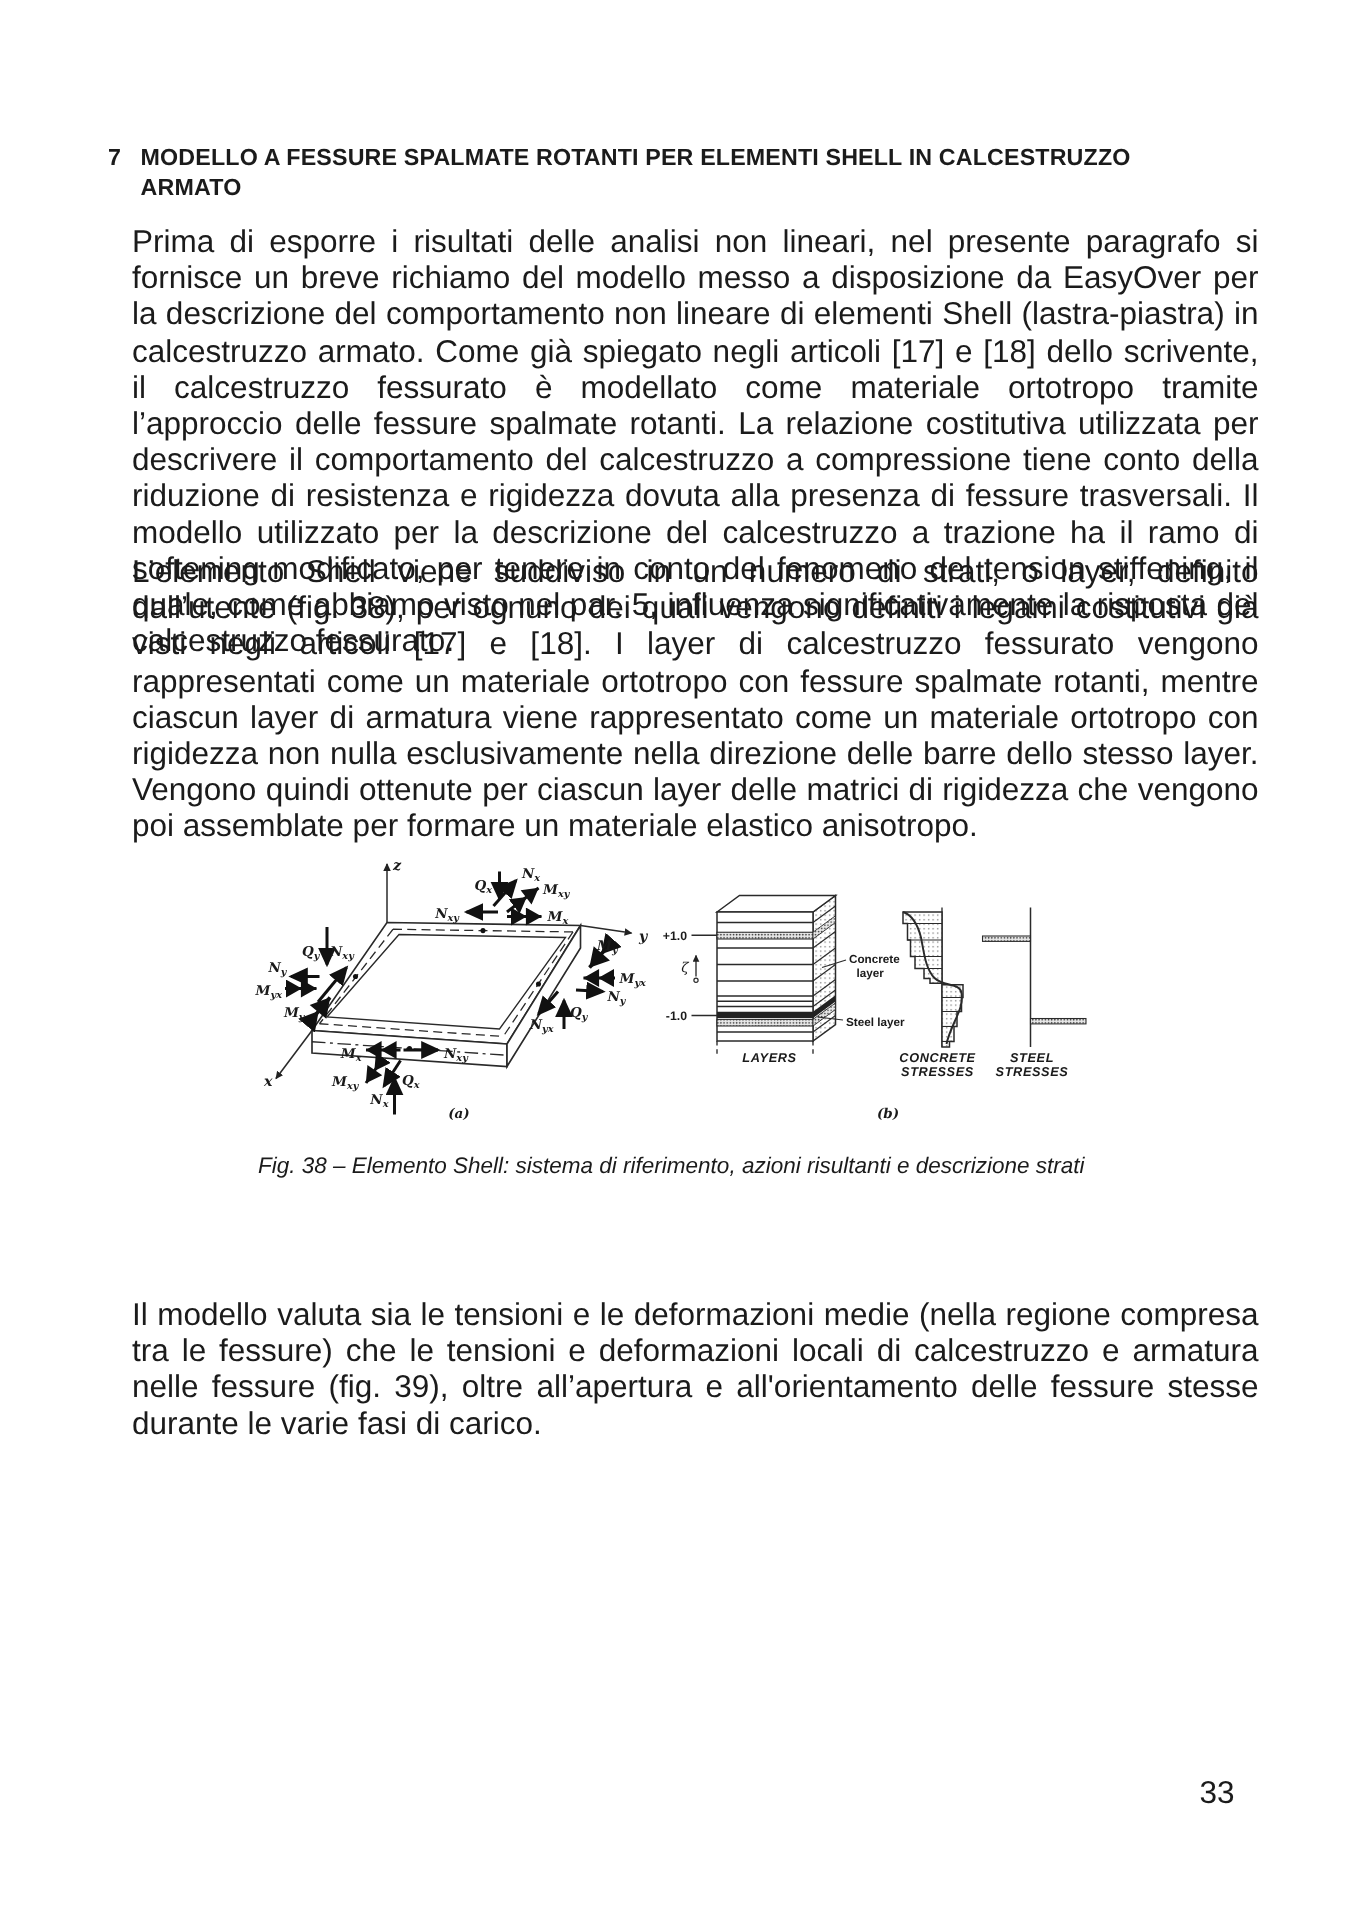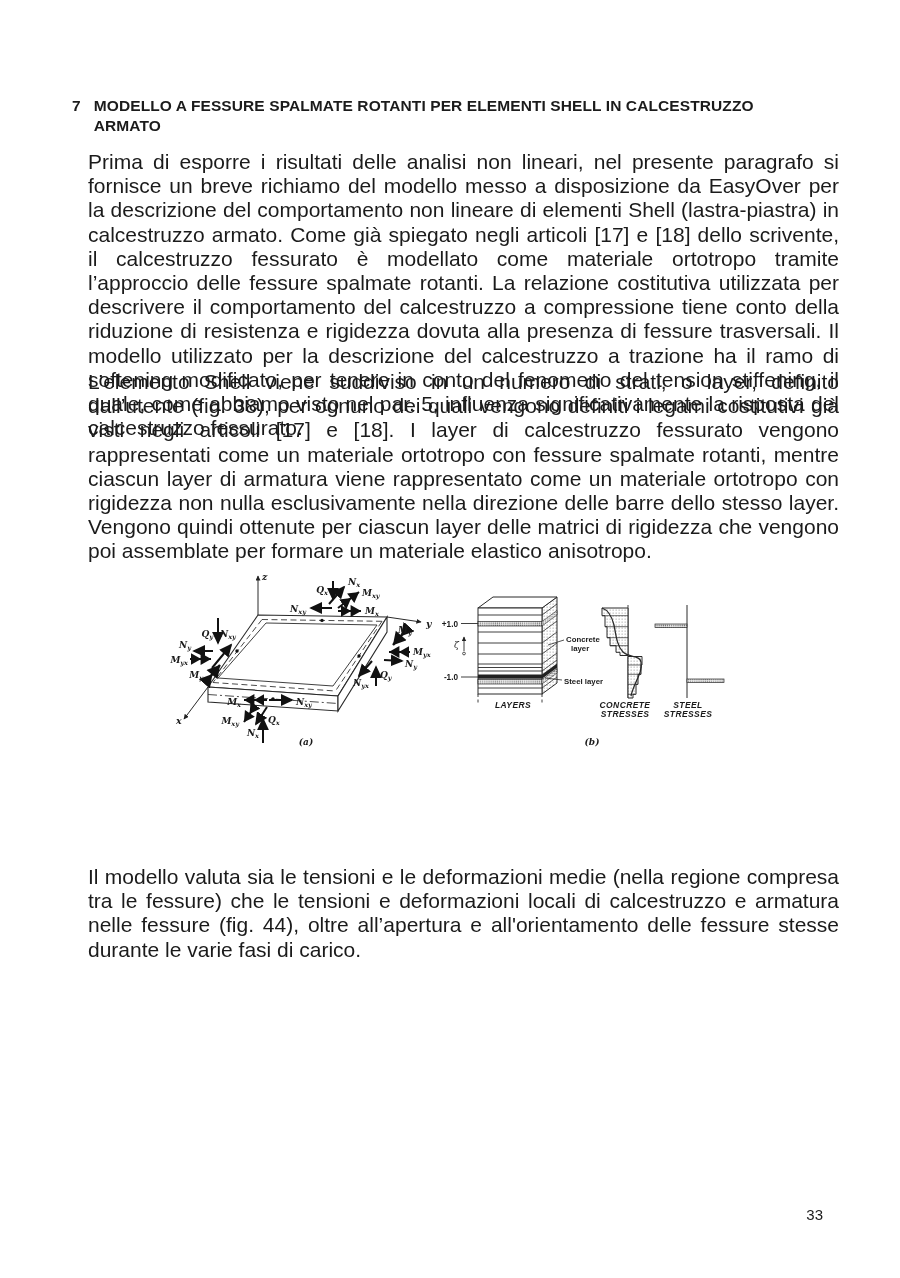--- a/index.html
+++ b/index.html
@@ -18,21 +18,21 @@
     text-justify:inter-word;
   }
   #p1 { top:134px; }
   #p2 { top:354px; }
   #p3 { top:849px; }
   .fig-caption {
     position:absolute; left:72px; width:751px; top:769px; margin:0;
     font-style:italic; font-size:15px; text-align:center;
   }
   .page-number {
-    position:absolute; top:1184px; right:77px; font-size:15px;margin-top:22px;
+    position:absolute; top:1184px; right:77px; font-size:21px;
   }
   .figure-wrap { position:absolute; left:150px; top:555px; width:620px; height:215px; }
   svg { display:block; }
   svg text { fill:#1a1a1a; }
   .flbl { font-family:"DejaVu Serif", serif; font-style:italic; font-weight:bold; font-size:9px; }
   .axlbl { font-family:"DejaVu Serif", serif; font-style:italic; font-weight:bold; font-size:9.5px; }
   .tag { font-family:"DejaVu Serif", serif; font-style:italic; font-weight:bold; font-size:9px; }
   .smlbl { font-family:"Liberation Sans", sans-serif; font-weight:bold; font-size:7.8px; }
   .capslbl { font-family:"Liberation Sans", sans-serif; font-weight:bold; font-style:italic; font-size:8.5px; letter-spacing:0.4px; }
   .scalelbl { font-family:"Liberation Sans", sans-serif; font-weight:bold; font-size:8.2px; }
@@ -251,18 +251,19 @@
           <text class="capslbl" x="475" y="153" text-anchor="middle">CONCRETE</text>
           <text class="capslbl" x="475" y="162" text-anchor="middle">STRESSES</text>
           <text class="capslbl" x="538" y="153" text-anchor="middle">STEEL</text>
           <text class="capslbl" x="538" y="162" text-anchor="middle">STRESSES</text>
           <text class="tag" x="442" y="190" text-anchor="middle">(b)</text>
         </g>
       </g>
     </svg>
   </div>
 
-
-  <p class="para" id="p3">Il modello valuta sia le tensioni e le deformazioni medie (nella regione compresa tra le fessure) che le tensioni e deformazioni locali di calcestruzzo e armatura nelle fessure (fig. 44), oltre all’apertura e all'orientamento delle fessure stesse durante le varie fasi di carico.</p>
+  <p class="fig-caption">Fig. 38 – Elemento Shell: sistema di riferimento, azioni risultanti e descrizione strati</p>
+
+  <p class="para" id="p3">Il modello valuta sia le tensioni e le deformazioni medie (nella regione compresa tra le fessure) che le tensioni e deformazioni locali di calcestruzzo e armatura nelle fessure (fig. 39), oltre all’apertura e all'orientamento delle fessure stesse durante le varie fasi di carico.</p>
 
   <div class="page-number">33</div>
 
 </div>
 
 </body></html>

